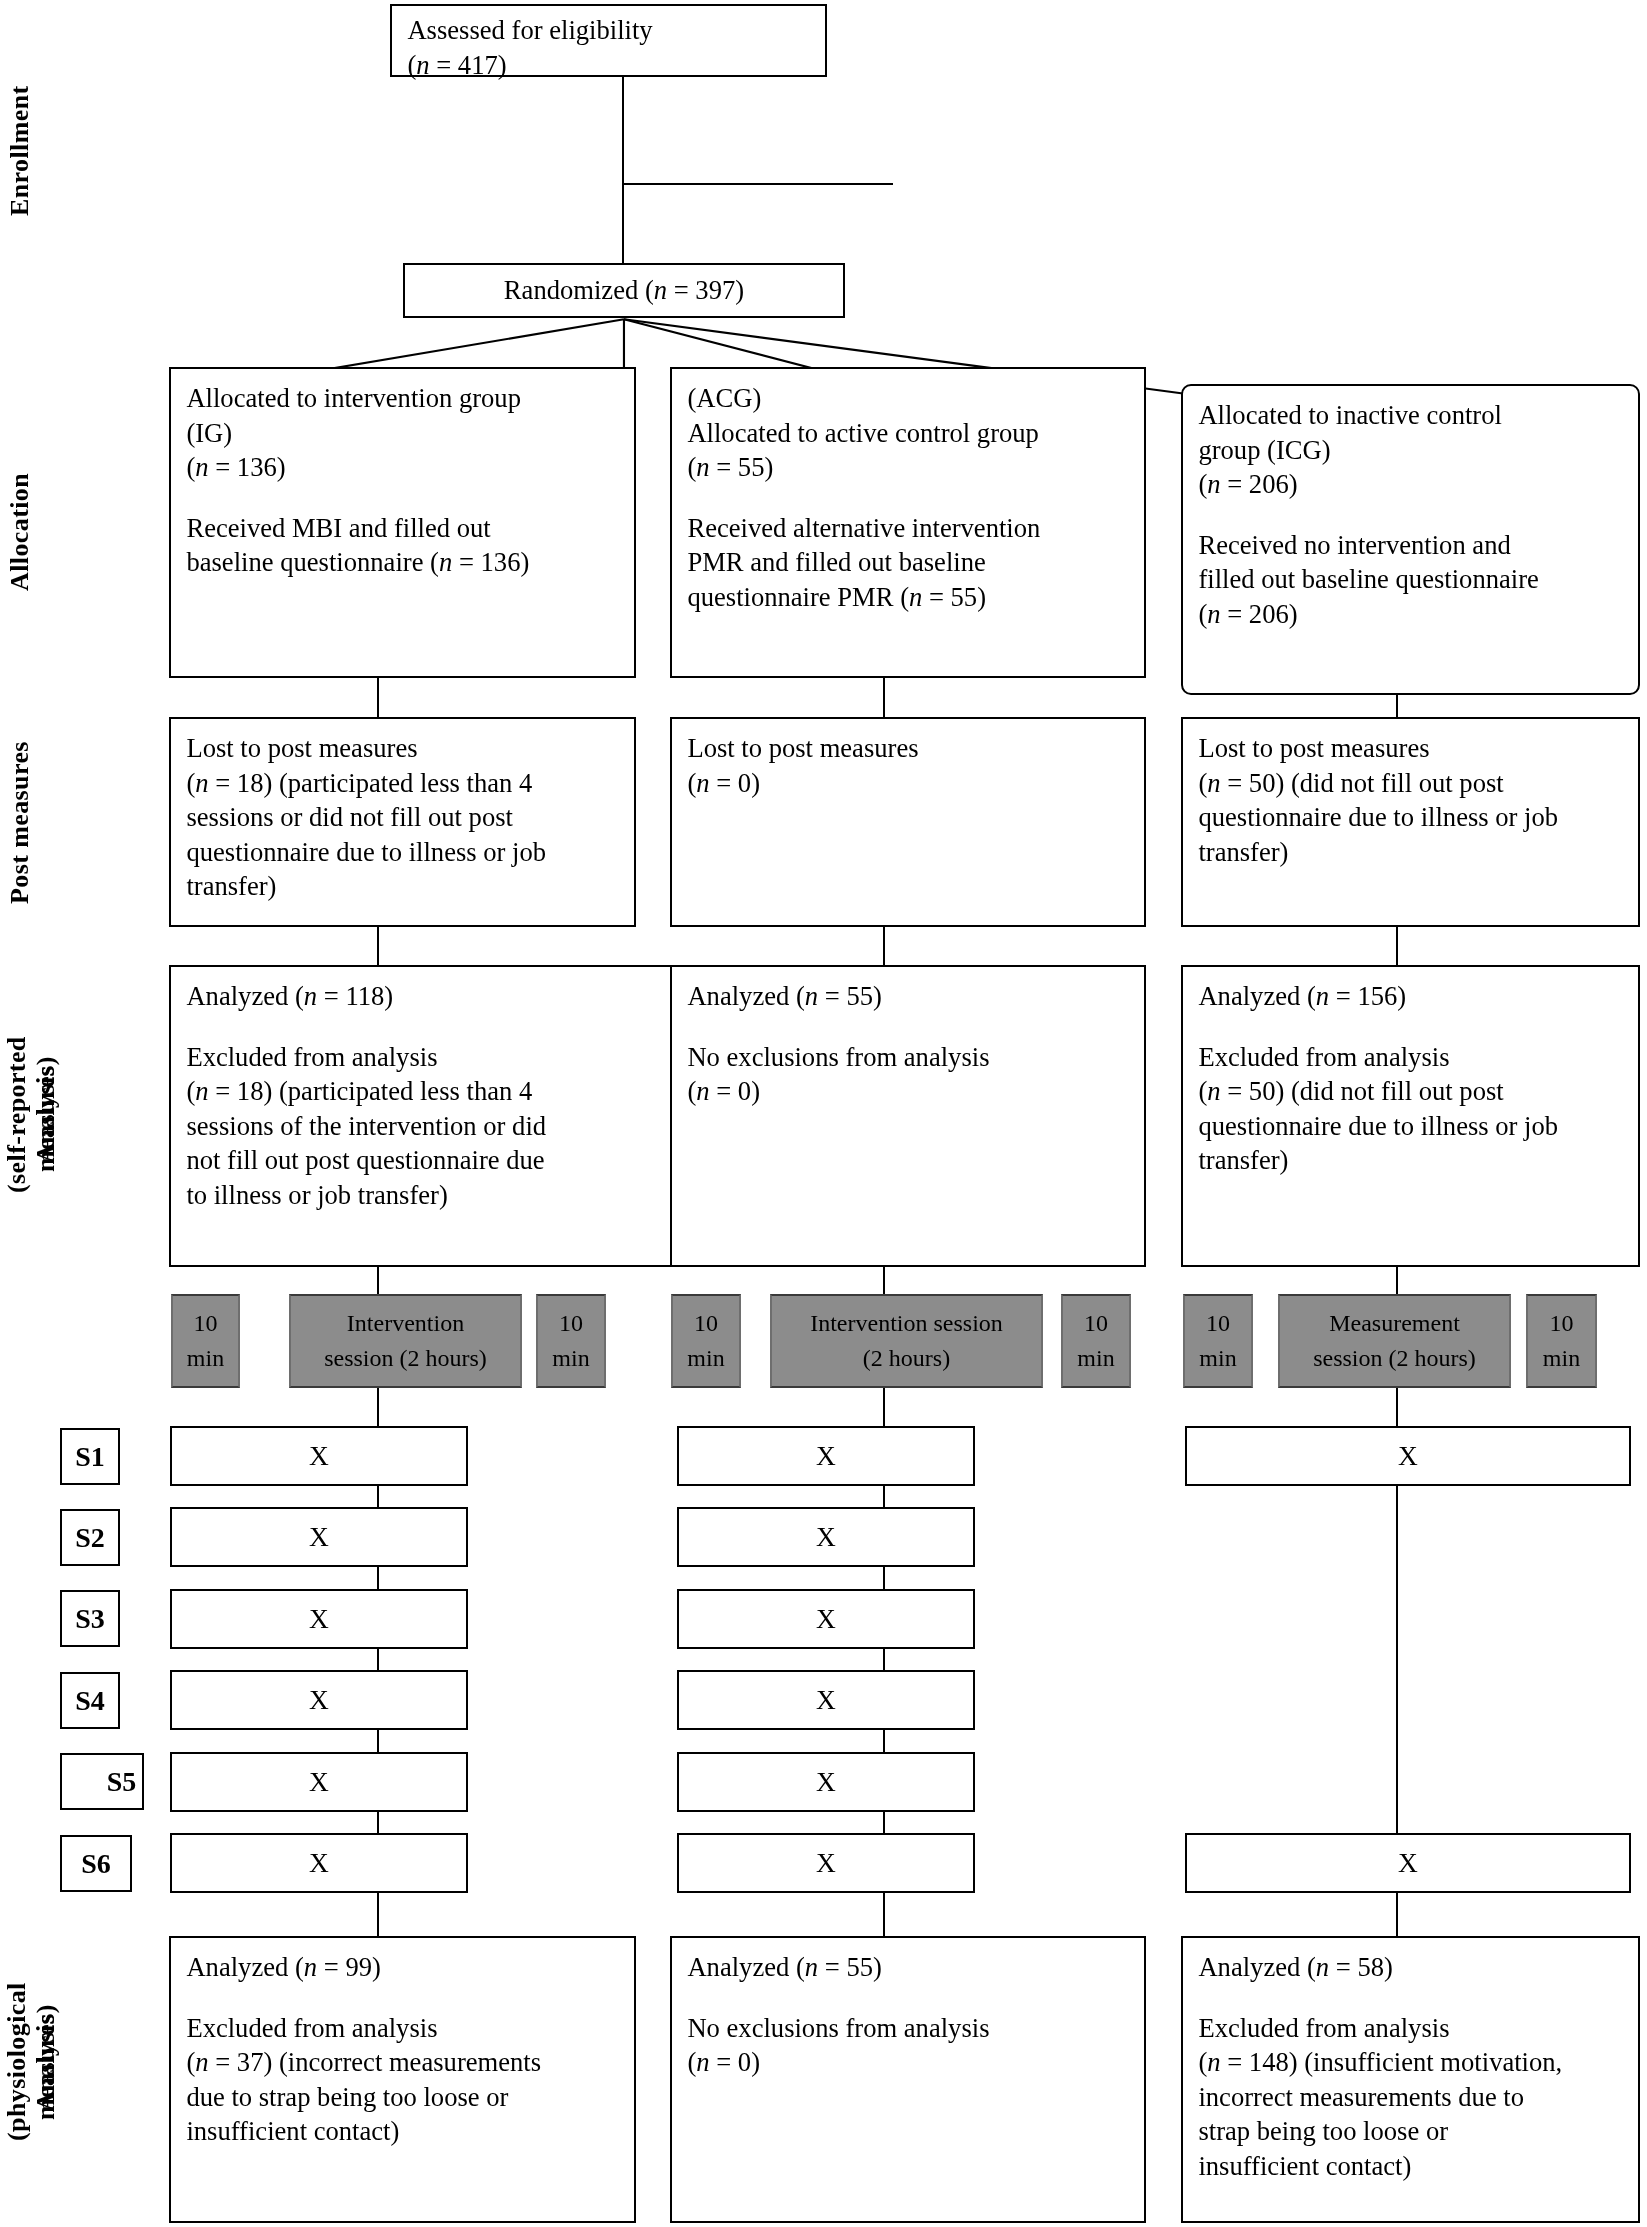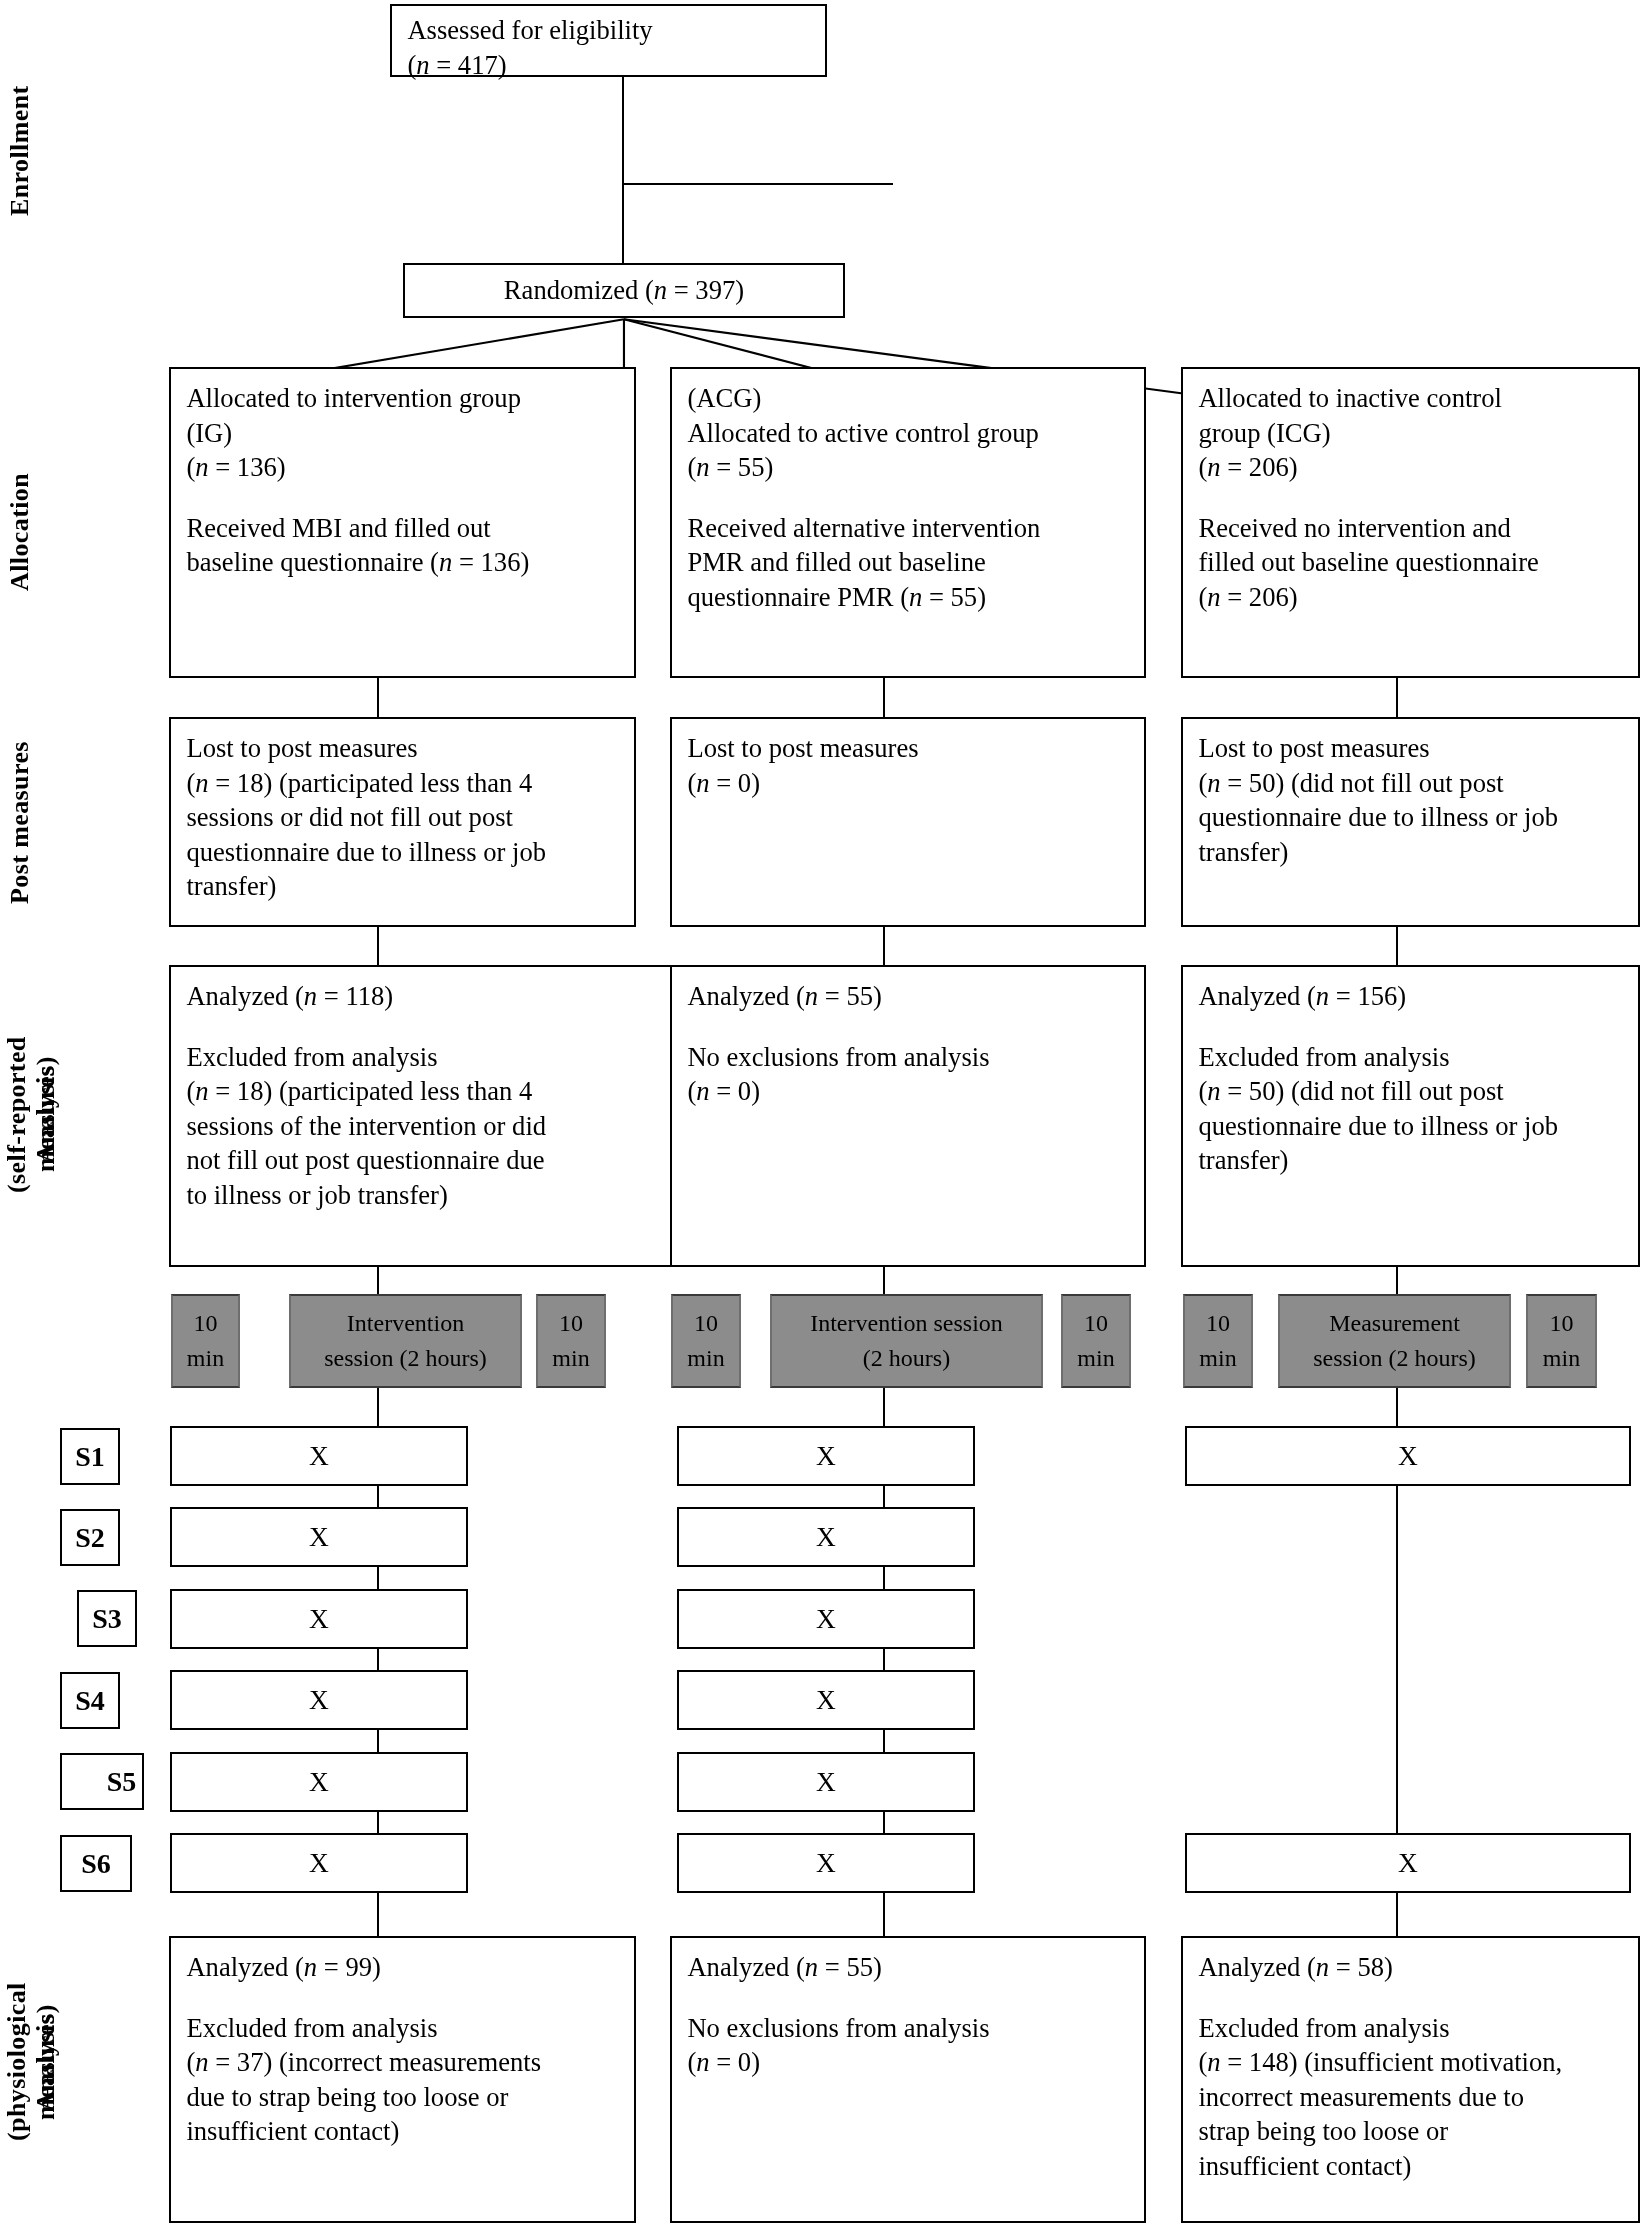--- a/index.html
+++ b/index.html
@@ -142,21 +142,21 @@
 
   <div class="box" style="left:670px; top:367px; width:476px; height:311px;">
     <p>(ACG)</p>
     <p>Allocated to active control group</p>
     <p><span>(</span><i>n</i><span> = 55)</span></p>
     <p class="gap">Received alternative intervention</p>
     <p>PMR and filled out baseline</p>
     <p><span>questionnaire PMR (</span><i>n</i><span> = 55)</span></p>
   </div>
 
-  <div class="box" style="left:1181px; top:367px; width:459px; height:311px;">
+  <div class="box" style="left:1181px; top:384px; width:459px; height:311px;border-radius:10px;">
     <p>Allocated to inactive control</p>
     <p>group (ICG)</p>
     <p><span>(</span><i>n</i><span> = 206)</span></p>
     <p class="gap">Received no intervention and</p>
     <p>filled out baseline questionnaire</p>
     <p><span>(</span><i>n</i><span> = 206)</span></p>
   </div>
 
   <div class="vline" style="left:377px; top:678px; height:39px;"></div>
   <div class="vline" style="left:883px; top:678px; height:39px;"></div>
@@ -236,21 +236,21 @@
 
   <div class="slabel" style="left:60px; top:1428px; width:60px; height:57px;">S1</div>
   <div class="scell" style="left:170px; top:1426px; width:298px; height:60px;">X</div>
   <div class="scell" style="left:677px; top:1426px; width:298px; height:60px;">X</div>
   <div class="scell" style="left:1185px; top:1426px; width:446px; height:60px;">X</div>
 
   <div class="slabel" style="left:60px; top:1509px; width:60px; height:57px;">S2</div>
   <div class="scell" style="left:170px; top:1507px; width:298px; height:60px;">X</div>
   <div class="scell" style="left:677px; top:1507px; width:298px; height:60px;">X</div>
 
-  <div class="slabel" style="left:60px; top:1590px; width:60px; height:57px;margin-left:17px;">S3</div>
+  <div class="slabel" style="left:60px; top:1590px; width:60px; height:57px;">S3</div>
   <div class="scell" style="left:170px; top:1589px; width:298px; height:60px;">X</div>
   <div class="scell" style="left:677px; top:1589px; width:298px; height:60px;">X</div>
 
   <div class="slabel" style="left:60px; top:1672px; width:60px; height:57px;">S4</div>
   <div class="scell" style="left:170px; top:1670px; width:298px; height:60px;">X</div>
   <div class="scell" style="left:677px; top:1670px; width:298px; height:60px;">X</div>
 
   <div class="slabel" style="left:60px; top:1753px; width:84px; height:57px;padding-left:39px;">S5</div>
   <div class="scell" style="left:170px; top:1752px; width:298px; height:60px;">X</div>
   <div class="scell" style="left:677px; top:1752px; width:298px; height:60px;">X</div>

